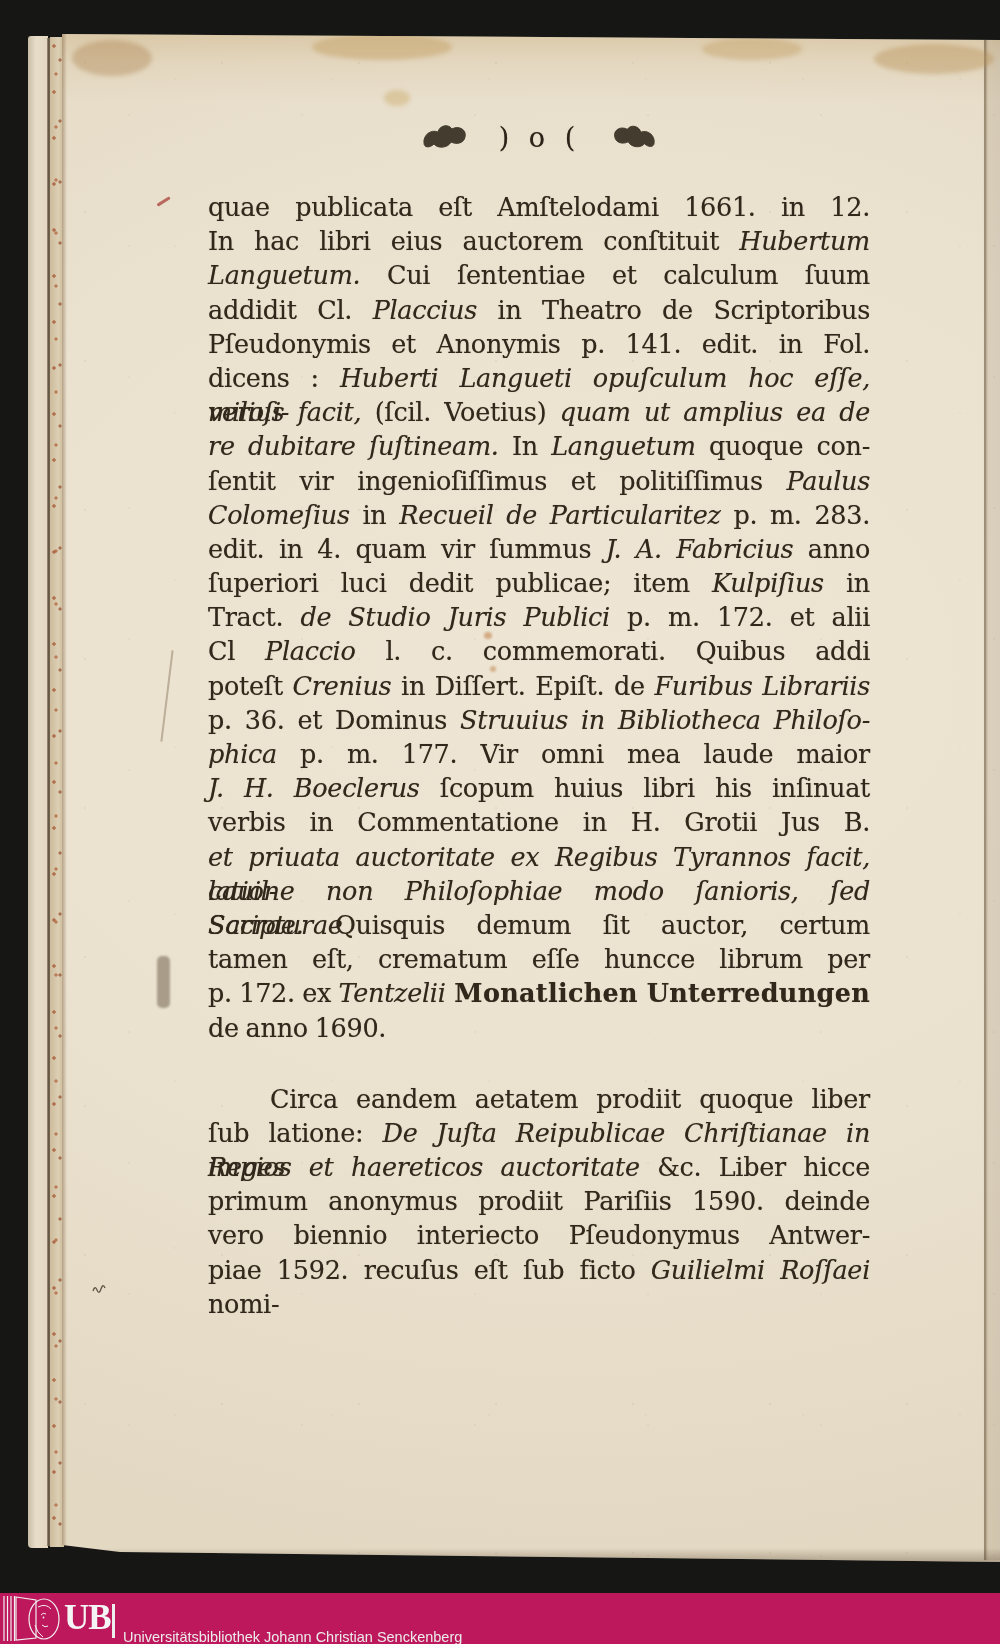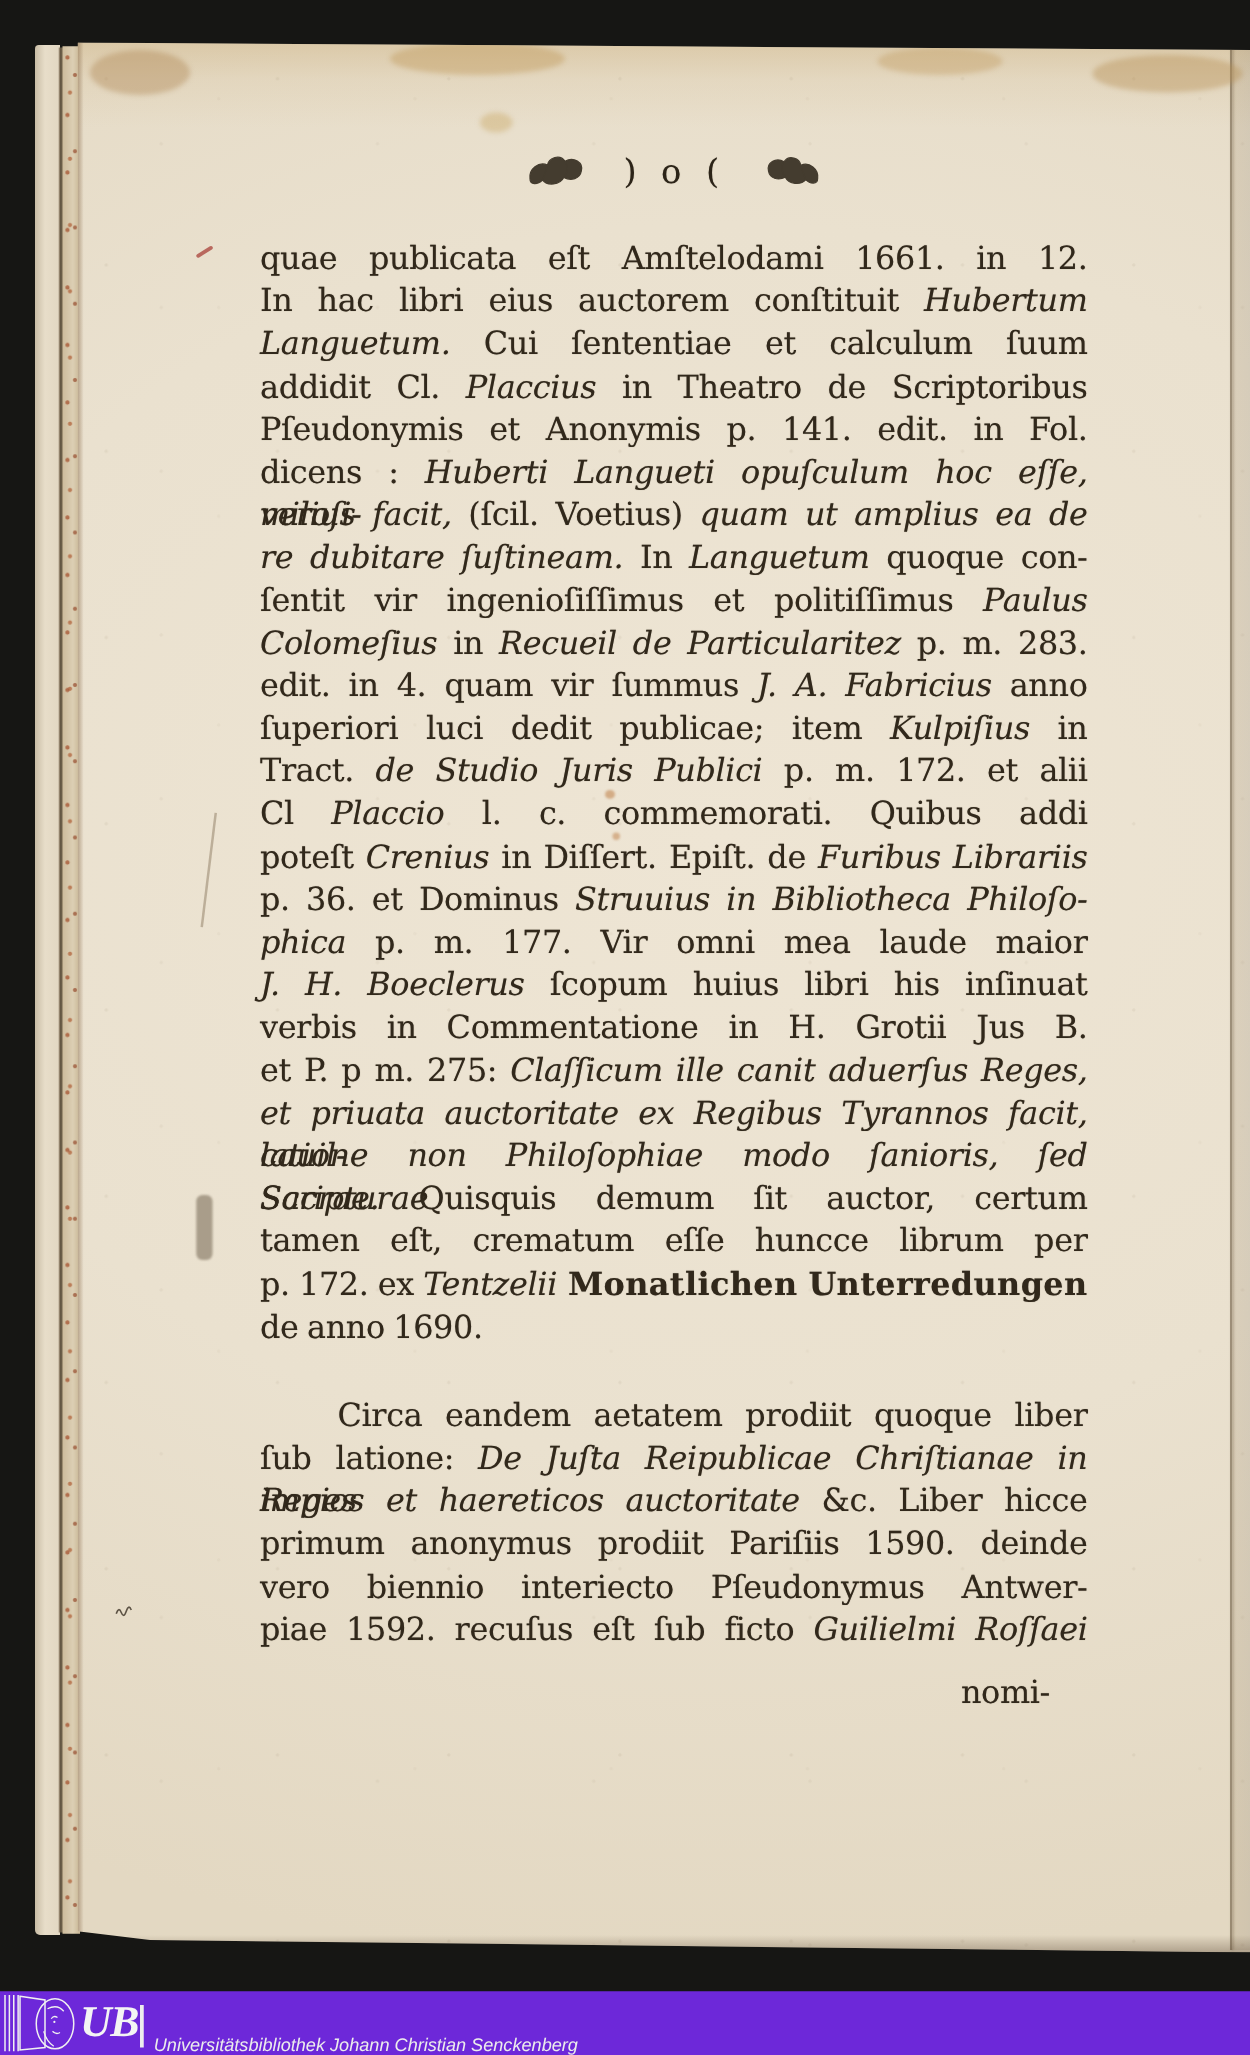--- a/index.html
+++ b/index.html
@@ -96,27 +96,26 @@
   }
   .ornament-text{font-size:27px;letter-spacing:6px;color:#2c2418;}
   .fleuron{opacity:.88;}
   .tline{line-height:34.2px;height:34.2px;text-align:justify;text-align-last:justify;white-space:normal;}
   .para.nojl .tline:last-child{text-align-last:auto;}
   .para.ind .tline:first-child{text-indent:62px;}
   .para2{margin-top:37px;}
   .seg-i{font-style:italic;}
   .seg-b{font-weight:bold;letter-spacing:.3px;margin-top:30px;}
   .catchword{
-    line-height:34.2px;text-align:right;padding-right:30px;color:#31281b;margin-top:16px;
+    line-height:34.2px;text-align:left;padding-right:30px;color:#31281b;
   }
   
   .footer-bar{
     position:absolute;left:0;top:1593px;width:1000px;height:51px;
-    background:#6d28d9;
-    font-style:italic;
+    background:#be185d;
   }
   .footer-logo{position:absolute;left:2px;top:2px;}
   .ub-abbr{
     position:absolute;left:64px;top:5px;width:48px;
     font-family:"Liberation Serif",serif;font-weight:bold;font-size:35px;
     color:#f4f4f4;line-height:40px;letter-spacing:-1px;
   }
   .logo-divider{
     position:absolute;left:112px;top:11px;width:2.5px;height:34px;background:#ededed;
   }
@@ -181,21 +180,20 @@
         <div class="tline"><span class="seg-i">Colomeſius</span><span class="seg-r"> in </span><span class="seg-i">Recueil de Particularitez</span><span class="seg-r"> p. m. 283.</span></div>
         <div class="tline"><span class="seg-r">edit. in 4. quam vir ſummus </span><span class="seg-i">J. A. Fabricius</span><span class="seg-r"> anno</span></div>
         <div class="tline"><span class="seg-r">ſuperiori luci dedit publicae; item </span><span class="seg-i">Kulpiſius</span><span class="seg-r"> in</span></div>
         <div class="tline"><span class="seg-r">Tract. </span><span class="seg-i">de Studio Juris Publici</span><span class="seg-r"> p. m. 172. et alii</span></div>
         <div class="tline"><span class="seg-r">Cl </span><span class="seg-i">Placcio</span><span class="seg-r"> l. c. commemorati. Quibus addi</span></div>
         <div class="tline"><span class="seg-r">poteſt </span><span class="seg-i">Crenius</span><span class="seg-r"> in Diſſert. Epiſt. de </span><span class="seg-i">Furibus Librariis</span></div>
         <div class="tline"><span class="seg-r">p. 36. et Dominus </span><span class="seg-i">Struuius in Bibliotheca Philoſo-</span></div>
         <div class="tline"><span class="seg-i">phica</span><span class="seg-r"> p. m. 177. Vir omni mea laude maior</span></div>
         <div class="tline"><span class="seg-i">J. H. Boeclerus</span><span class="seg-r"> ſcopum huius libri his inſinuat</span></div>
         <div class="tline"><span class="seg-r">verbis in Commentatione in H. Grotii Jus B.</span></div>
-        <div class="tline"><span class="seg-r">et P. p m. 275: </span><span class="seg-i">Claſſicum ille canit aduerſus Reges,</span></div>
         <div class="tline"><span class="seg-i">et priuata auctoritate ex Regibus Tyrannos facit, cauil-</span></div>
         <div class="tline"><span class="seg-i">latione non Philoſophiae modo ſanioris, ſed Scripturae</span></div>
         <div class="tline"><span class="seg-i">Sacrae.</span><span class="seg-r"> Quisquis demum ſit auctor, certum</span></div>
         <div class="tline"><span class="seg-r">tamen eſt, crematum eſſe huncce librum per</span></div>
         <div class="tline"><span class="seg-r">p. 172. ex </span><span class="seg-i">Tentzelii</span><span class="seg-b"> Monatlichen Unterredungen</span></div>
         <div class="tline"><span class="seg-r">de anno 1690.</span></div>
       </div>
       <div class="para ind para2">
         <div class="tline"><span class="seg-r">Circa eandem aetatem prodiit quoque liber</span></div>
         <div class="tline"><span class="seg-r">ſub latione: </span><span class="seg-i">De Juſta Reipublicae Chriſtianae in Reges</span></div>

